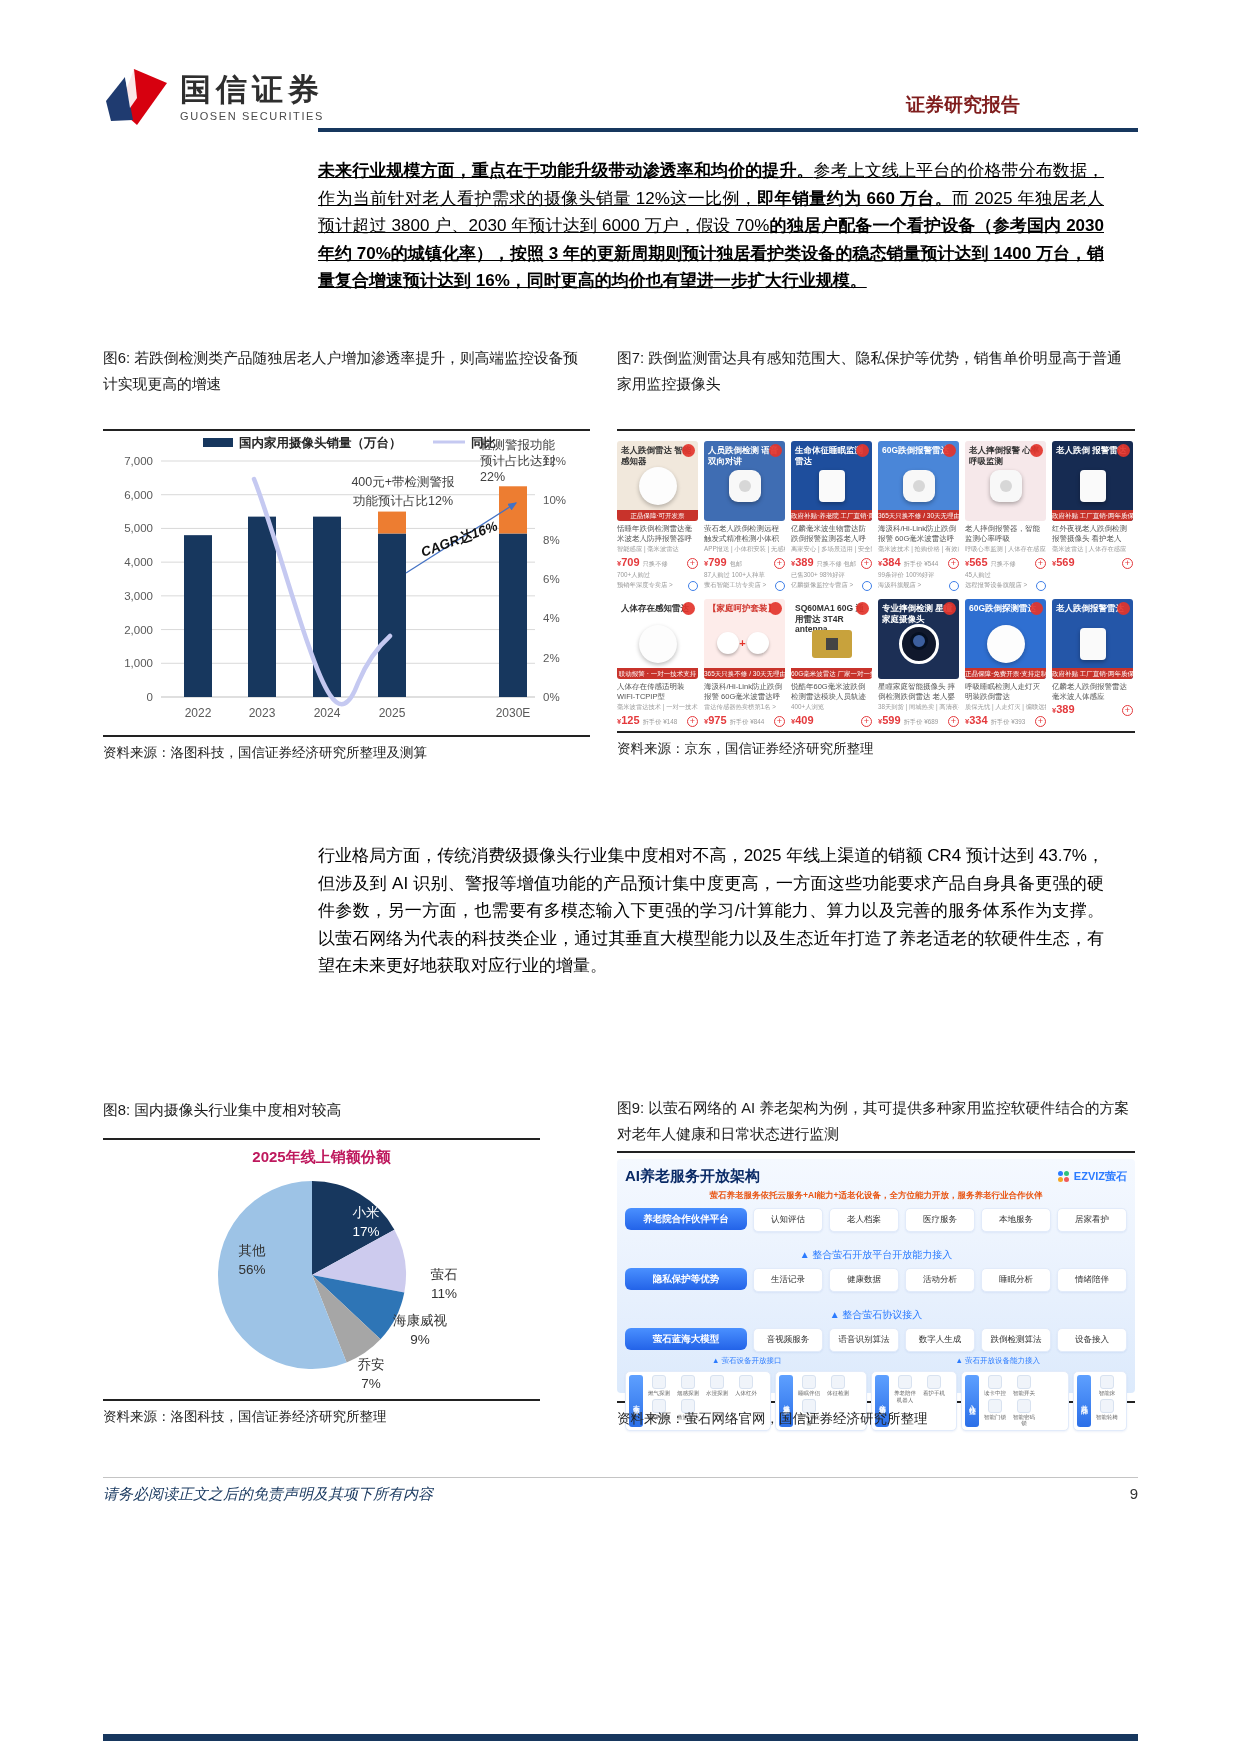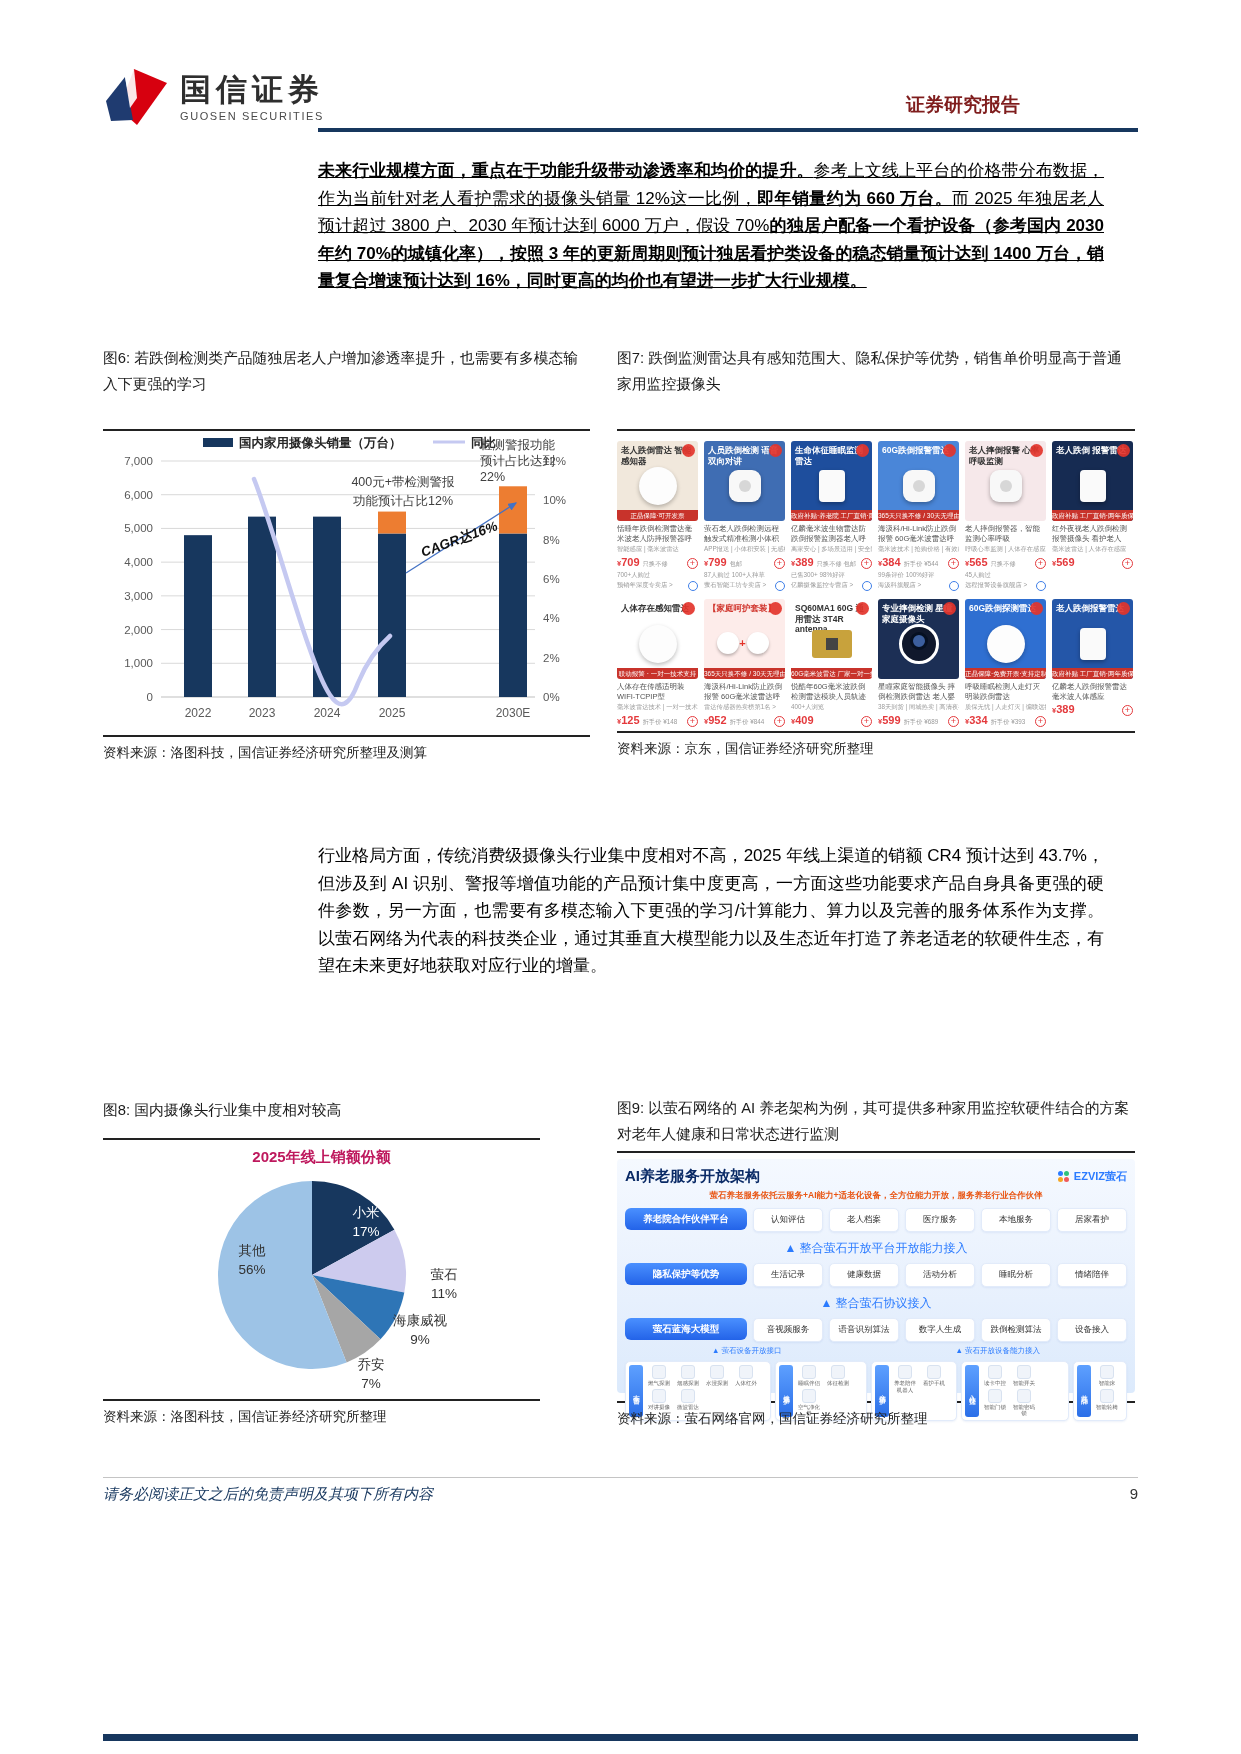--- a/index.html
+++ b/index.html
@@ -72,21 +72,21 @@
   .ez-title{font-size:15px;font-weight:800;color:#0a2a66;}
   .ez-logo{display:flex;align-items:center;gap:3px;font-size:11px;font-weight:800;color:#2b7bff;}
   .ez-dots{display:inline-grid;grid-template-columns:5px 5px;gap:1px;margin-right:2px;}
   .ez-dots i{width:5px;height:5px;border-radius:50%;display:block;}
   .ez-sub{font-size:8.5px;font-weight:700;color:#e95513;text-align:center;margin-top:4px;}
   .ez-row{display:flex;gap:6px;margin-top:6px;align-items:stretch;}
   .ez-pill-main{flex:none;width:122px;border-radius:6px;background:linear-gradient(180deg,#4a90ff,#2363e8);
                 color:#fff;font-size:9.5px;font-weight:700;display:flex;align-items:center;justify-content:center;height:22px;}
   .ez-pill{flex:1;background:#fff;border-radius:5px;border:1px solid #e2ebfa;color:#333;font-size:8.5px;
            display:flex;align-items:center;justify-content:center;height:22px;box-shadow:0 1px 2px rgba(30,80,180,.08);}
-  .ez-cap{font-size:12px;color:#2b7bff;text-align:center;margin-top:8px;}
+  .ez-cap{font-size:10px;color:#2b7bff;text-align:center;margin-top:16px;}
   .ez-cap2{display:flex;justify-content:space-around;font-size:7.5px;color:#2b7bff;margin-top:4px;}
   .ez-groups{display:flex;gap:4px;margin-top:5px;}
   .ez-group{background:#fff;border-radius:5px;border:1px solid #e2ebfa;display:flex;gap:3px;
             padding:3px;box-sizing:border-box;height:60px;box-shadow:0 1px 2px rgba(30,80,180,.08);}
   .ez-tag{flex:none;width:14px;border-radius:3px;background:linear-gradient(180deg,#5ea0ff,#2b6fe8);
           color:#fff;font-size:7px;writing-mode:vertical-rl;text-align:center;letter-spacing:1px;
           display:flex;align-items:center;justify-content:center;}
   .ez-devs{display:flex;flex-wrap:wrap;gap:2px 3px;align-content:flex-start;flex:1;}
   .ez-dev{width:26px;text-align:center;}
   .ez-dev i{display:block;width:12px;height:12px;border-radius:3px;background:#f0f4fa;border:1px solid #d8e2f0;margin:0 auto;}
@@ -114,21 +114,21 @@
       <div class="hdr-cn">国信证券</div>
       <div class="hdr-en">GUOSEN SECURITIES</div>
     </div>
   </div>
   <div class="abs hdr-right">证券研究报告</div>
   <div class="abs hdr-rule"></div>
 
   <div class="abs para" id="para1"><span class="b">未来行业规模方面，重点在于功能升级带动渗透率和均价的提升。</span><span>参考上文线上平台的价格带分布数据，作为当前针对老人看护需求的摄像头销量 12%这一比例，</span><span class="b">即年销量约为 660 万台。</span><span>而 2025 年独居老人预计超过 3800 户、2030 年预计达到 6000 万户，假设 70%</span><span class="b">的独居户配备一个看护设备（参考国内 2030 年约 70%的城镇化率），按照 3 年的更新周期则预计独居看护类设备的稳态销量预计达到 1400 万台，销量复合增速预计达到 16%，同时更高的均价也有望进一步扩大行业规模。</span></div>
 
   <div class="fig" style="left:103px;top:345px;width:487px;">
-    <div class="fig-title" style="height:82px;">图6: 若跌倒检测类产品随独居老人户增加渗透率提升，也需要有多模态输入下更强的学习</div>
+    <div class="fig-title" style="height:82px;">图6: 若跌倒检测类产品随独居老人户增加渗透率提升，则高端监控设备预计实现更高的增速</div>
     <div class="fig-rule"></div>
     <svg id="fig6svg" width="487" height="298" viewBox="0 0 487 298">
         <line x1="58" y1="266" x2="432" y2="266" stroke="#bfbfbf" stroke-width="1"></line>
         <text x="50" y="270" font-size="11.5" fill="#595959" text-anchor="end" font-weight="normal">0</text>
         <line x1="58" y1="232.28571428571428" x2="432" y2="232.28571428571428" stroke="#d9d9d9" stroke-width="1"></line>
         <text x="50" y="236.28571428571428" font-size="11.5" fill="#595959" text-anchor="end" font-weight="normal">1,000</text>
         <line x1="58" y1="198.57142857142856" x2="432" y2="198.57142857142856" stroke="#d9d9d9" stroke-width="1"></line>
         <text x="50" y="202.57142857142856" font-size="11.5" fill="#595959" text-anchor="end" font-weight="normal">2,000</text>
         <line x1="58" y1="164.85714285714286" x2="432" y2="164.85714285714286" stroke="#d9d9d9" stroke-width="1"></line>
         <text x="50" y="168.85714285714286" font-size="11.5" fill="#595959" text-anchor="end" font-weight="normal">3,000</text>
@@ -324,21 +324,21 @@
           <div class="card-img" style="background: rgb(253, 236, 234);">
             <div class="card-hl" style="color: rgb(208, 52, 44);">【家庭呵护套装】</div>
             <i class="corner-badge"></i>
             <div class="dev pair"><i></i><s>+</s><i></i></div>
             <div class="card-banner">365天只换不修 / 30天无理由退换货</div>
           </div>
           <div class="card-title">海汲科/Hi-Link防止跌倒报警 60G毫米波雷达呼吸心跳检测</div>
           <div class="card-tags">雷达传感器热卖榜第1名 &gt;</div>
           <div class="card-priceline">
             <span class="yen">¥</span>
-            <span class="pnum">952</span>
+            <span class="pnum">975</span>
             <span class="pnote">折手价 ¥844</span>
             <span class="plus">+</span>
           </div>
         </div>
         <div class="card">
           <div class="card-img" style="background: rgb(255, 255, 255);">
             <div class="card-hl" style="color: rgb(51, 51, 51);">SQ60MA1 60G 通用雷达 3T4R antenna</div>
             <i class="corner-badge"></i>
             <div class="dev pcb"></div>
             <div class="card-banner">60G毫米波雷达 厂家一对一技术指导</div>

